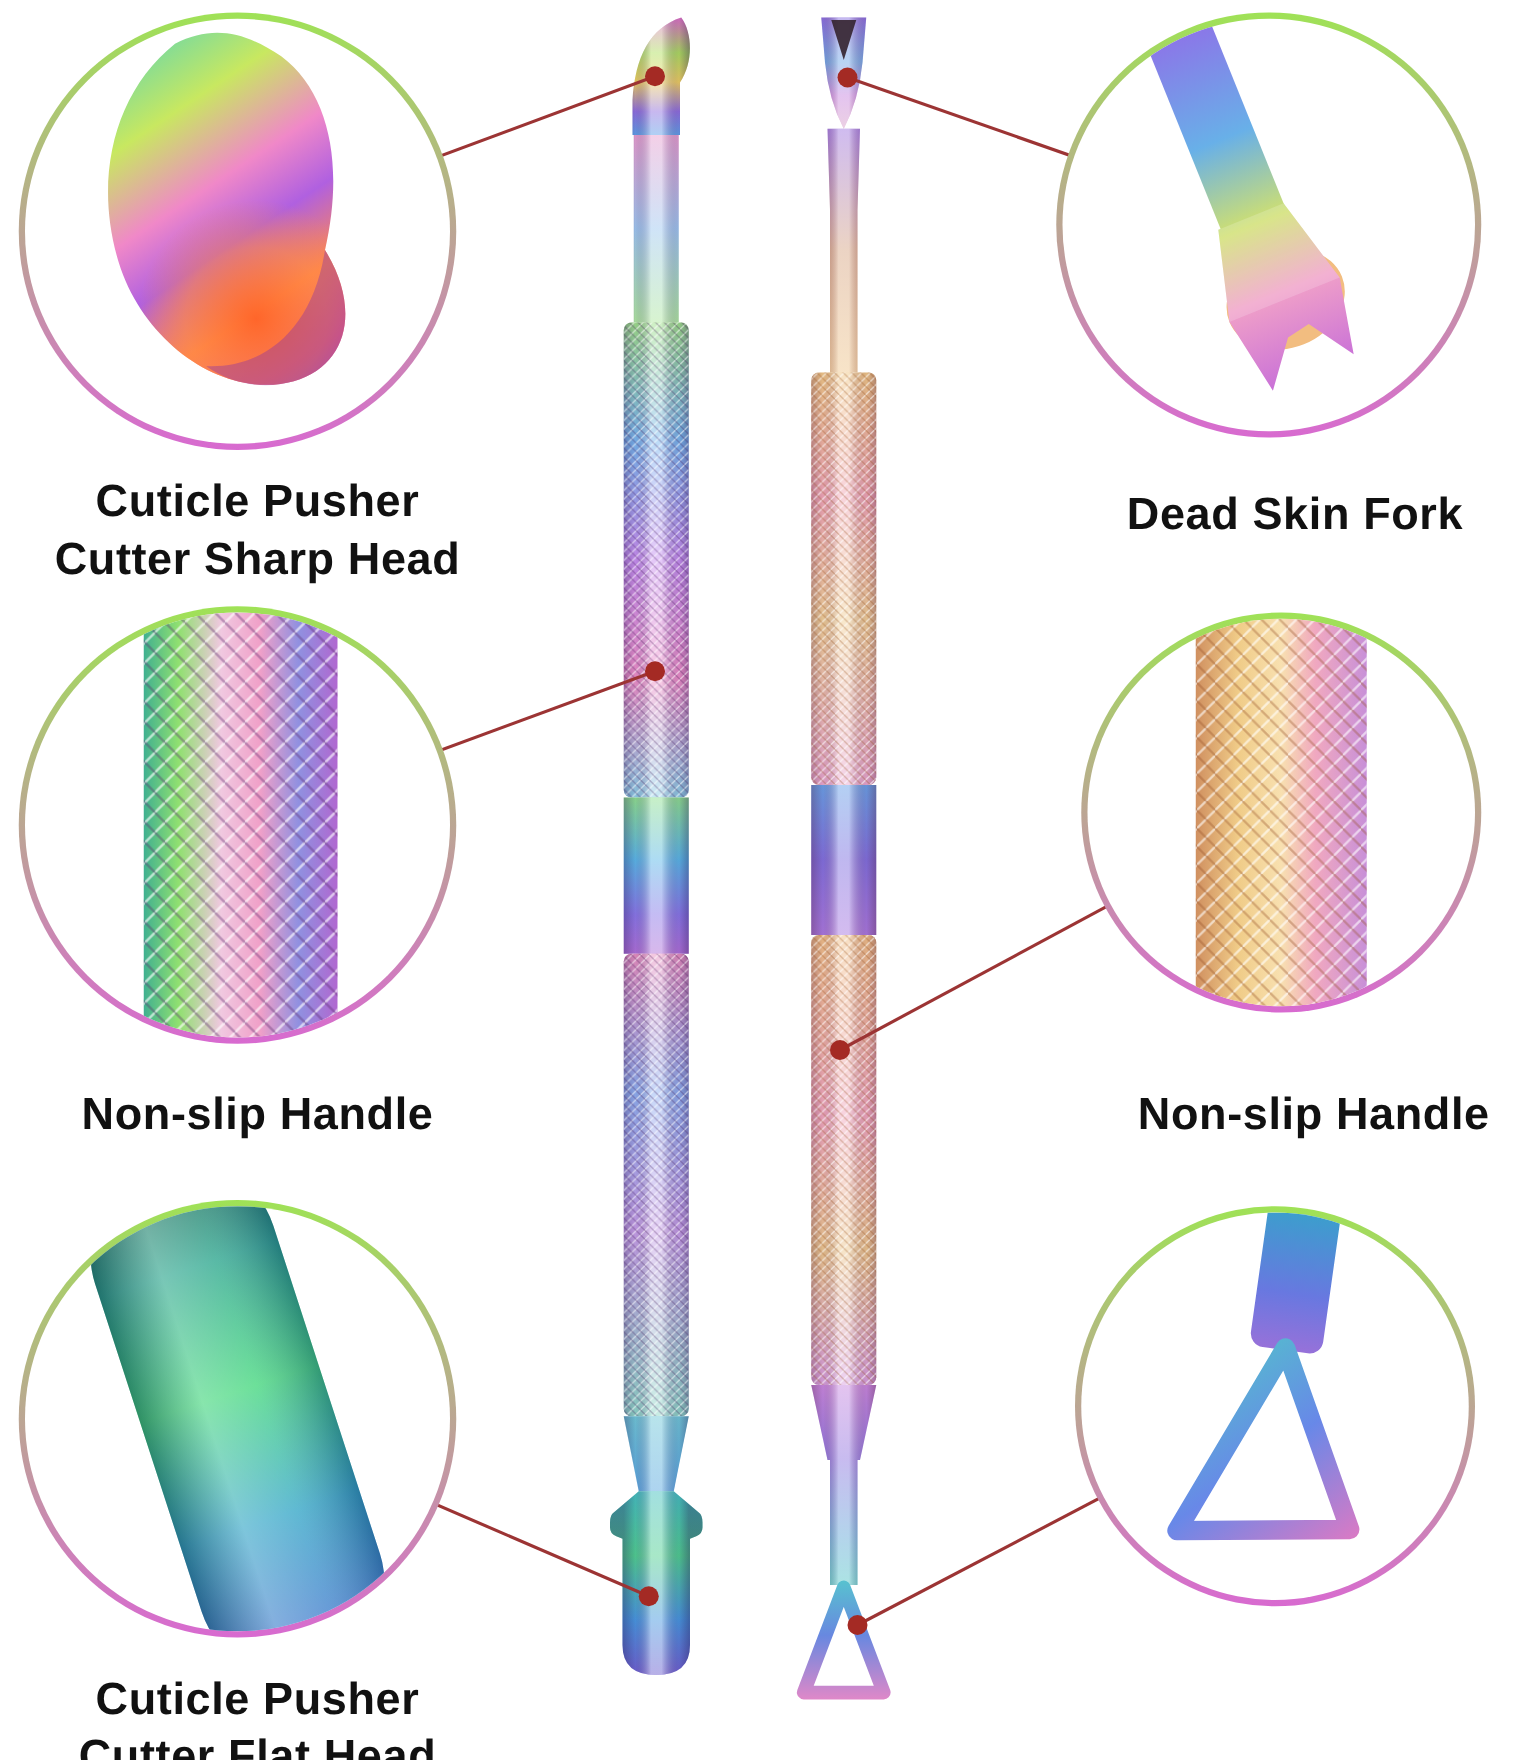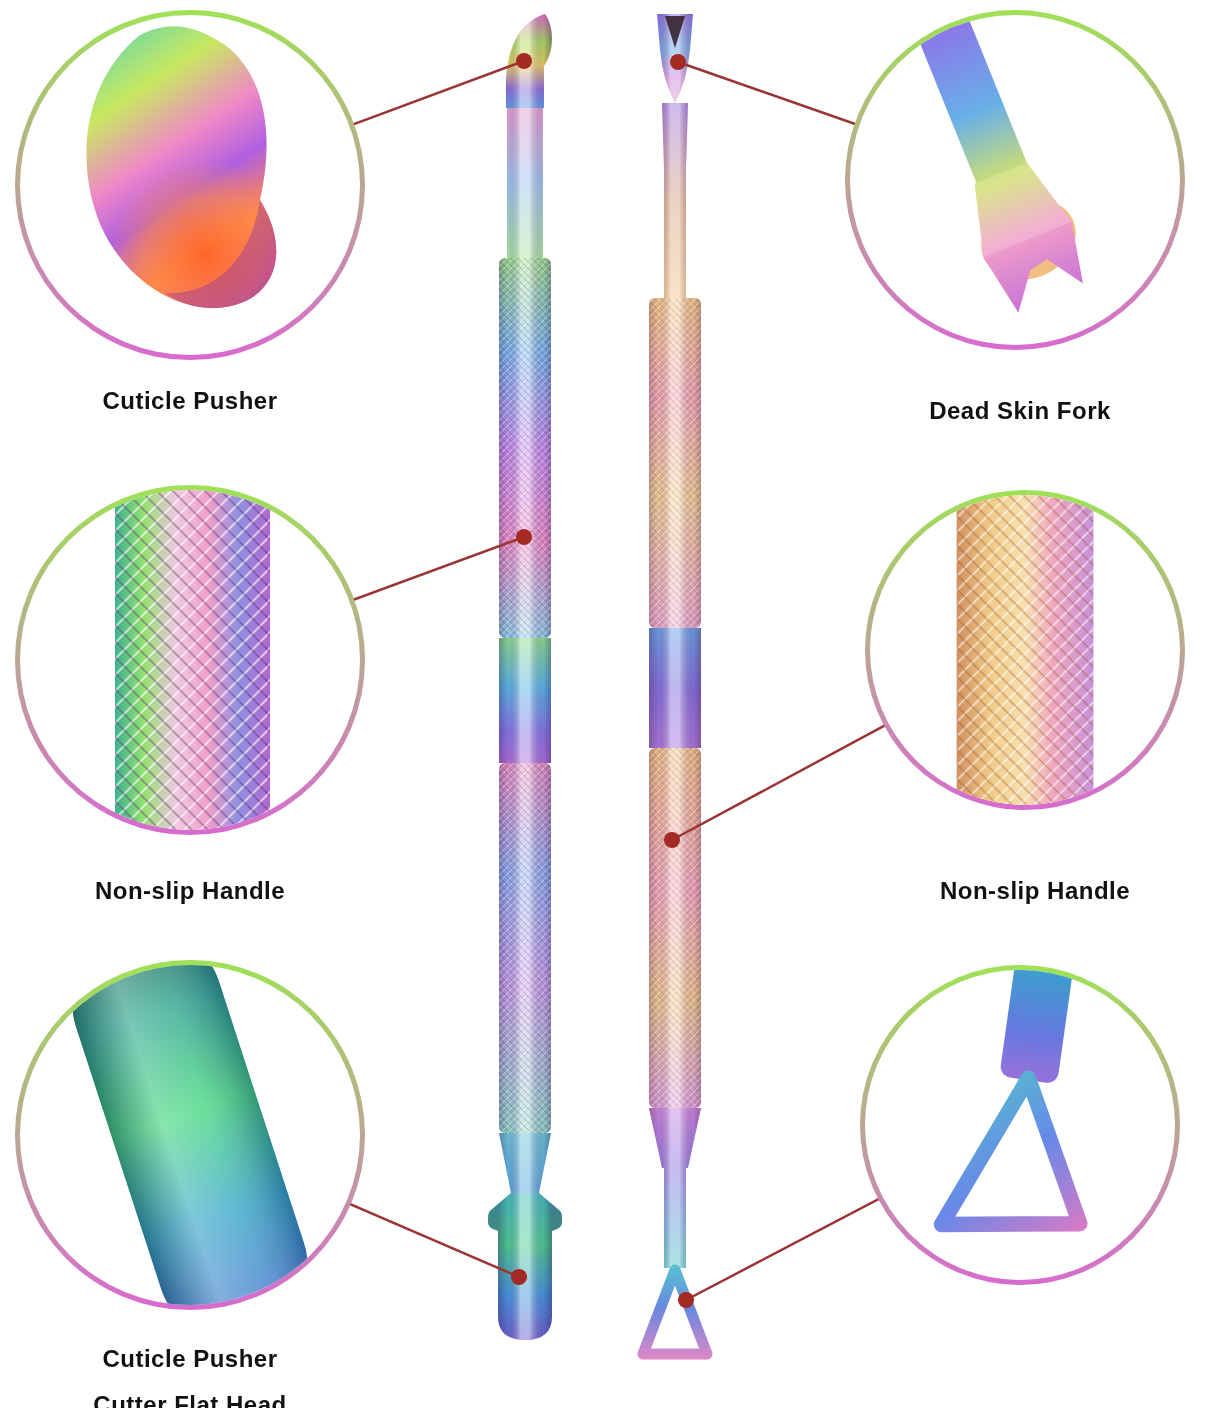--- a/index.html
+++ b/index.html
@@ -19,21 +19,21 @@
   }
   .callout-circle .inner svg{display:block;width:100%;height:100%;}
   .circle-1{left:15px;top:10px;width:350px;height:350px;}
   .circle-2{left:845px;top:10px;width:340px;height:340px;}
   .circle-3{left:15px;top:485px;width:350px;height:350px;}
   .circle-4{left:865px;top:490px;width:320px;height:320px;}
   .circle-5{left:15px;top:960px;width:350px;height:350px;}
   .circle-6{left:860px;top:965px;width:320px;height:320px;}
   .callout-label{
     position:absolute;z-index:4;text-align:center;
-    color:var(--label-text,#111);font-weight:700;font-size:24px;line-height:46px;letter-spacing:.5px;
+    color:var(--label-text,#111);font-weight:700;font-size:36px;line-height:46px;letter-spacing:.5px;padding-left:16px;
   }
   .label-1{left:0;top:378px;width:380px;}
   .label-2{left:835px;top:388px;width:370px;}
   .label-3{left:0;top:868px;width:380px;}
   .label-4{left:850px;top:868px;width:370px;}
   .label-5{left:0;top:1336px;width:380px;}
   .label-6{left:820px;top:1340px;width:395px;}
 </style>
 </head>
 <body>
@@ -375,20 +375,21 @@
         <g transform="rotate(8 170 170)">
           <rect x="140" y="-30" width="64" height="150" rx="12" fill="url(#c6rod)"></rect>
           <path d="M172,118 L100,290 L250,268 Z" fill="none" stroke="url(#c6tri)" stroke-width="17" stroke-linejoin="round" stroke-linecap="round"></path>
         </g>
       </svg>
     </div>
   </div>
 
   <div class="callout-label label-1">
     <div>Cuticle Pusher</div>
+    <div>Cutter Sharp Head</div>
   </div>
   <div class="callout-label label-2">
     <div>Dead Skin Fork</div>
   </div>
   <div class="callout-label label-3">
     <div>Non-slip Handle</div>
   </div>
   <div class="callout-label label-4">
     <div>Non-slip Handle</div>
   </div>

